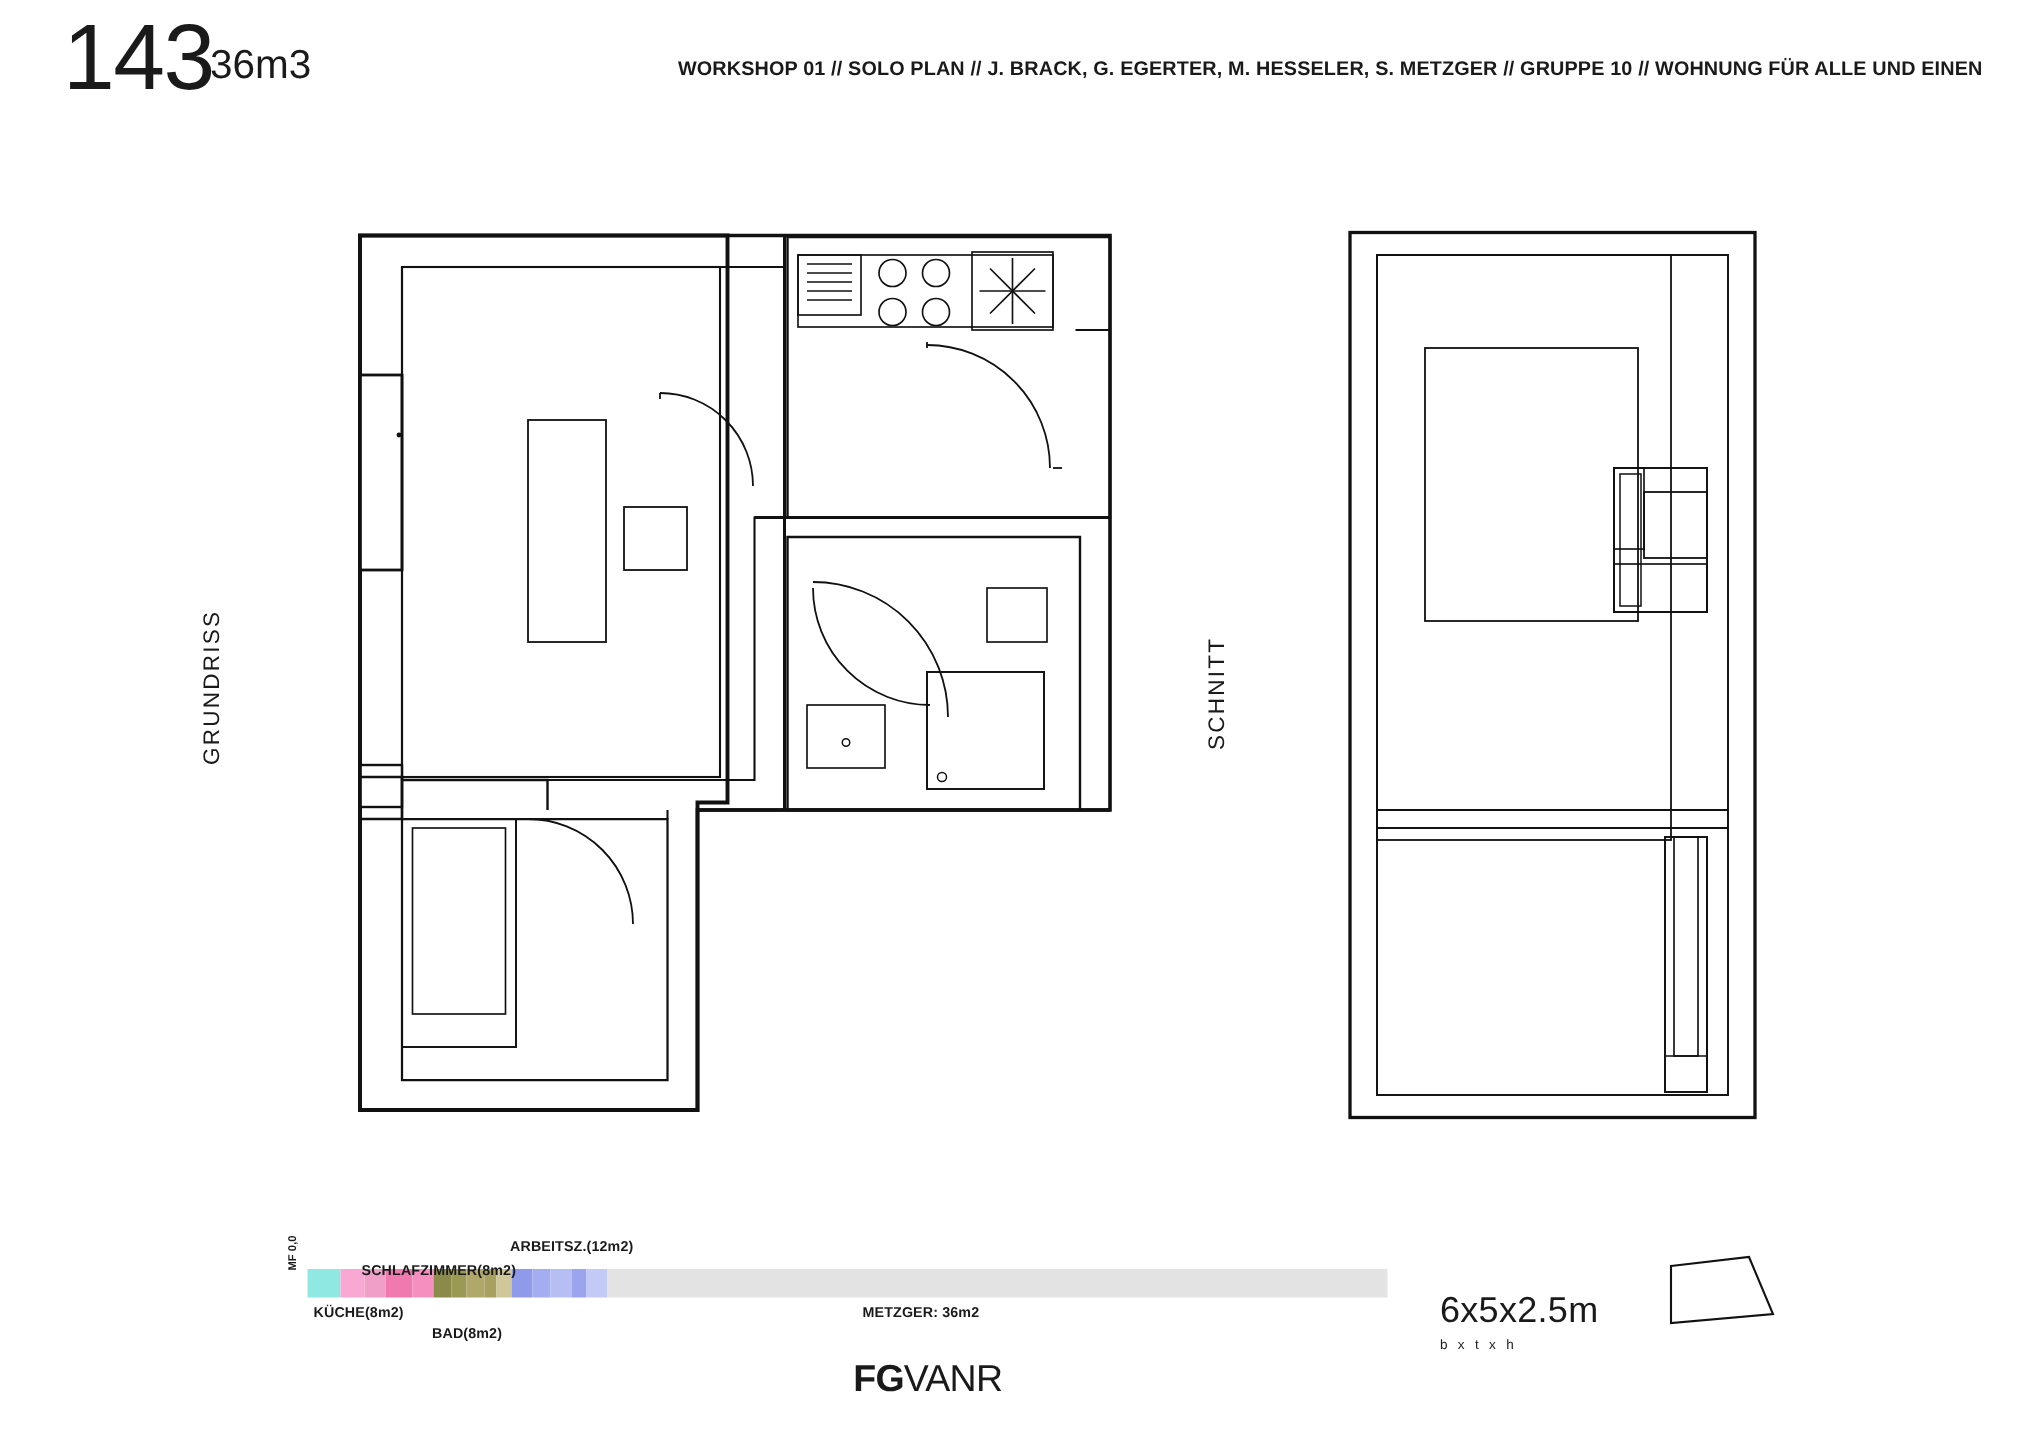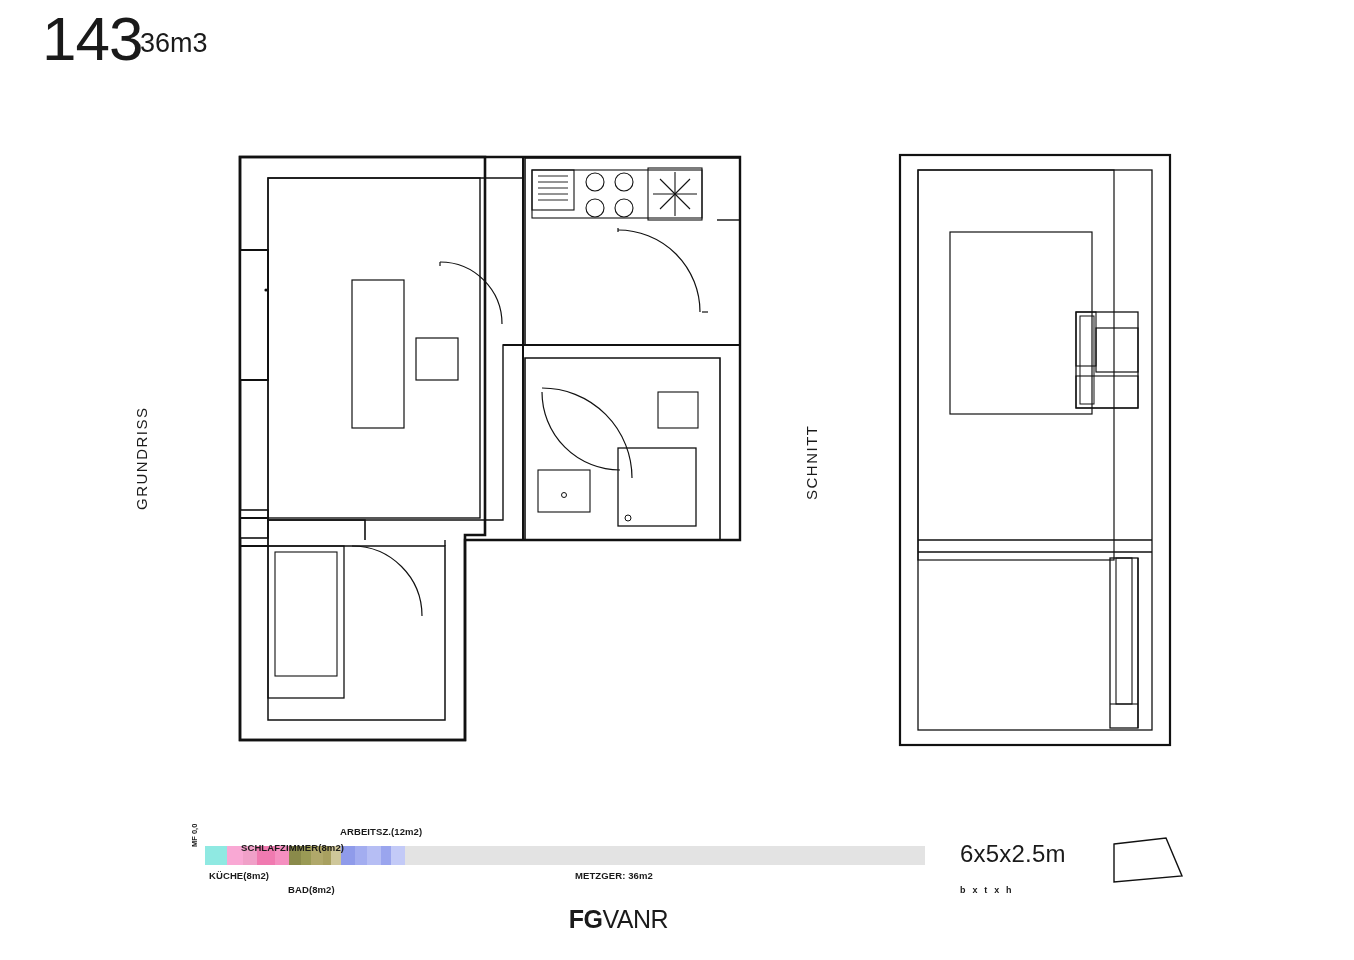--- a/index.html
+++ b/index.html
@@ -104,25 +104,26 @@
 
   .dims {
     position: absolute;
     left: 960px; top: 22px;
   }
   .dims-main {
     font-size: 24px;
     font-weight: 400;
     letter-spacing: 0.2px;
     line-height: 1;
+    margin-top: 20px;
   }
   .dims-sub {
-    margin-top: 19px;
+    margin-top: 5px;
     font-size: 9px;
-    font-weight: 700;
+    font-weight: 400;
     letter-spacing: 2.2px;
   }
   #shape-icon { position: absolute; left: 1108px; top: 16px; }
 
   
   .footer {
     position: absolute;
     left: 0; top: 905px;
     width: 1237px;
     text-align: center;
@@ -134,20 +135,21 @@
     letter-spacing: -0.5px;
   }
   .logo .thin { font-weight: 400; }
 </style>
 </head>
 <body>
 
 <div class="header">
   <div class="plan-number">143</div>
   <div class="plan-volume">36m3</div>
+  <div class="header-title">WORKSHOP 01 // SOLO PLAN // J. BRACK, G. EGERTER, M. HESSELER, S. METZGER // GRUPPE 10 // WOHNUNG  FÜR ALLE UND EINEN</div>
 </div>
 
 <div class="side-label" id="label-grundriss">GRUNDRISS</div>
 <div class="side-label" id="label-schnitt">SCHNITT</div>
 
 <div class="drawing" id="floorplan-drawing">
 <svg width="320" height="620" viewBox="0 0 320 620" xmlns="http://www.w3.org/2000/svg" fill="none" stroke="#111" stroke-width="1.6">
 
   <path d="M20 17 L265 17 L265 395 L245 395 L245 600 L20 600 L20 380 L20 17 Z" stroke="#111" stroke-width="2.6" fill="none"></path>
 

